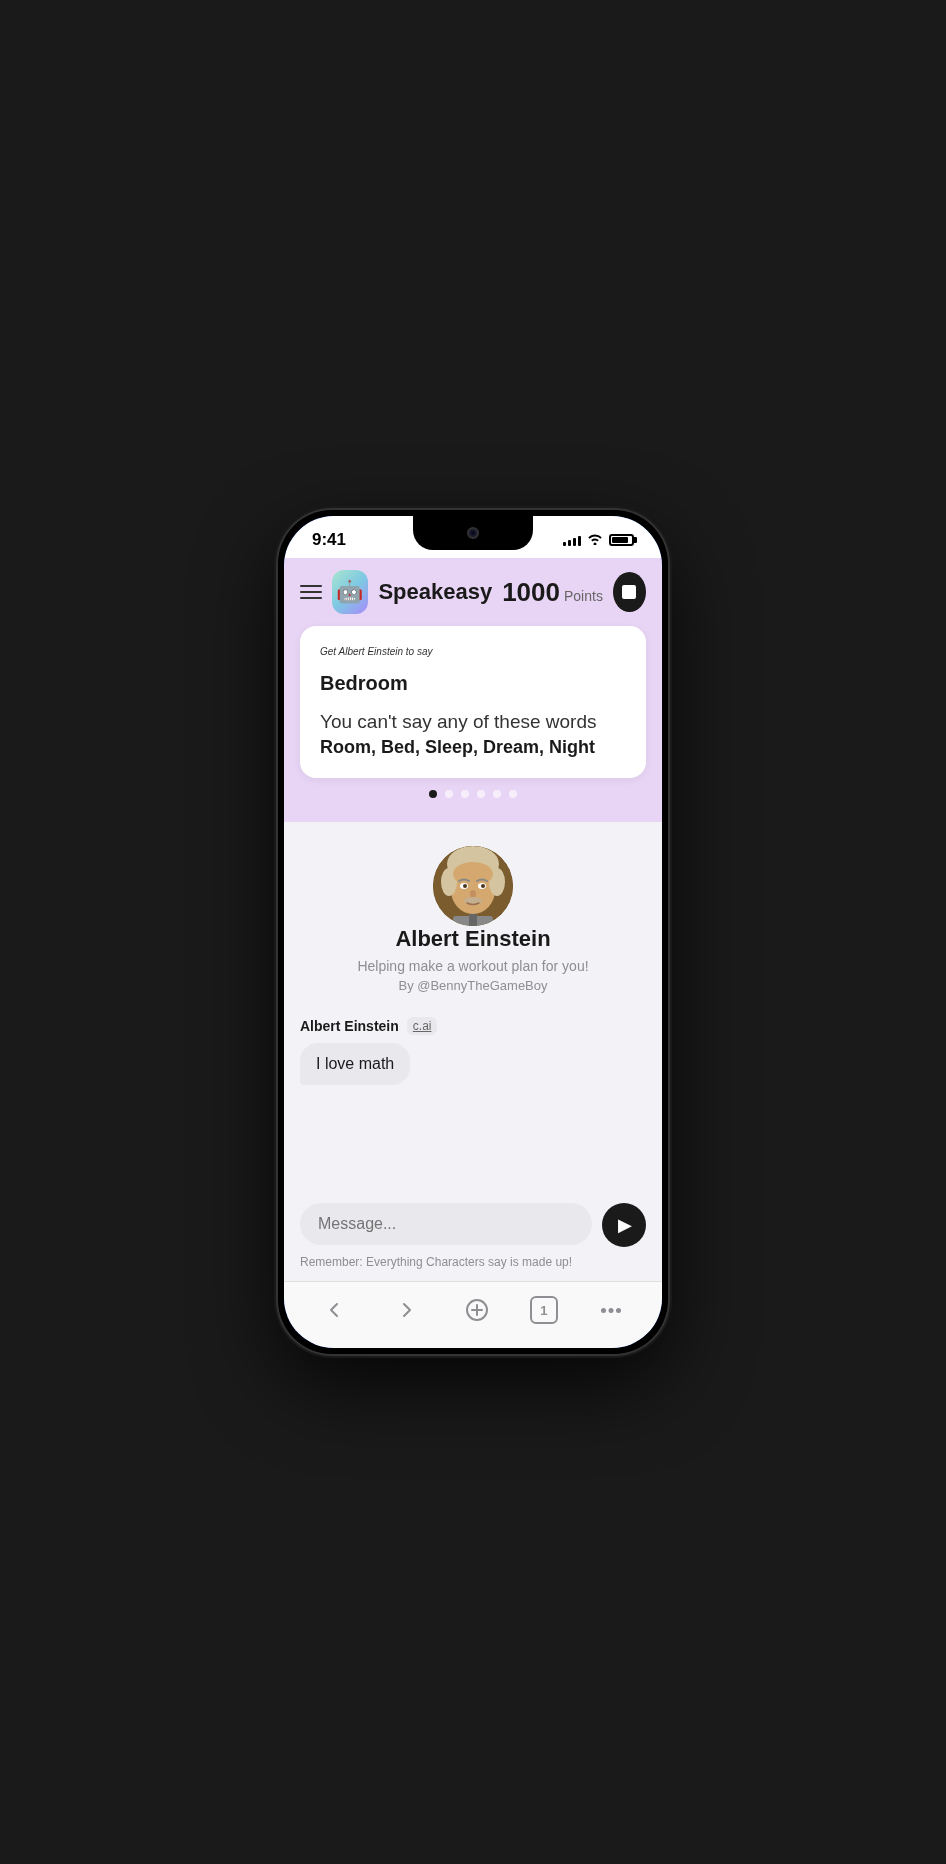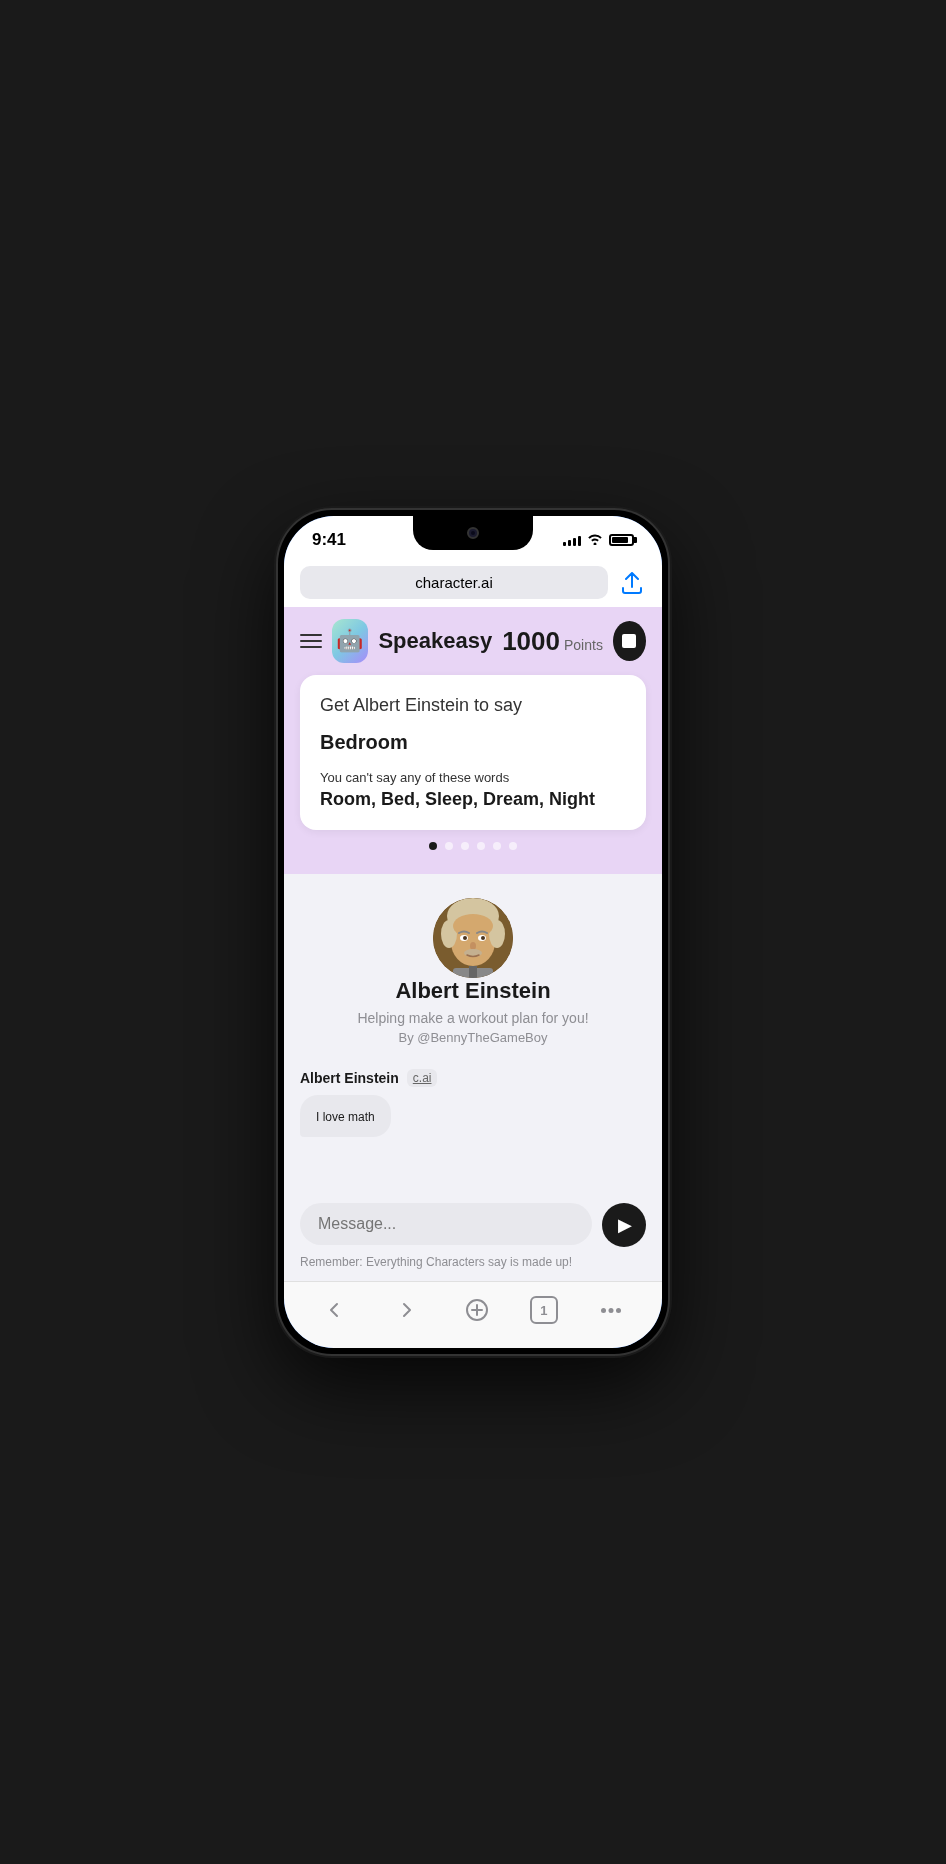--- a/index.html
+++ b/index.html
@@ -256,35 +256,36 @@
     }
 
     .challenge-card {
       background: #fff;
       border-radius: 16px;
       padding: 20px;
       box-shadow: 0 2px 8px rgba(0,0,0,0.06);
     }
 
     .challenge-instruction {
-      font-size: 18px;
+      font-size: 10px;
       color: #333;
       margin-bottom: 4px;
+      font-style: italic;
     }
 
     .challenge-target {
       font-size: 20px;
       font-weight: 700;
       color: #1a1a1a;
       margin-bottom: 16px;
       margin-top: 15px;
     }
 
     .challenge-restriction {
-      font-size: 13px;
+      font-size: 19px;
       color: #333;
       margin-bottom: 4px;
     }
 
     .challenge-words {
       font-size: 18px;
       font-weight: 700;
       color: #1a1a1a;
     }
 
@@ -383,21 +384,21 @@
 
     .message-bubble {
       background: #e8e8ed;
       border-radius: 18px 18px 18px 4px;
       padding: 12px 16px;
       max-width: 75%;
       display: inline-block;
     }
 
     .message-text {
-      font-size: 12px;
+      font-size: 16px;
       color: #1a1a1a;
       margin-top: 8px;
     }
 
     
     .input-area {
       background: #f2f2f7;
       padding: 12px 16px 8px;
     }
 
@@ -503,28 +504,20 @@
             <path d="M8 5.5c-1.5 0-2.85.6-3.84 1.56l1.41 1.41A3.49 3.49 0 018 7.5c.96 0 1.83.39 2.43 1.01l1.41-1.41A5.48 5.48 0 008 5.5z" fill="#000"></path>
             <path d="M8 1.5C5.33 1.5 2.94 2.6 1.22 4.39l1.41 1.41A7.47 7.47 0 018 3.5c2.07 0 3.95.84 5.31 2.2l1.41-1.41A9.46 9.46 0 008 1.5z" fill="#000"></path>
           </svg>
         </span>
         <div class="battery-icon">
           <div class="battery-fill"></div>
         </div>
       </div>
     </div>
 
-    <div class="browser-bar">
-      <div class="browser-url">character.ai</div>
-      <div class="browser-share-btn">
-        <svg width="20" height="22" viewBox="0 0 20 22" fill="none">
-          <path d="M10 1v14M4 7l6-6 6 6M1 16v3a2 2 0 002 2h14a2 2 0 002-2v-3" stroke="#007aff" stroke-width="2" stroke-linecap="round" stroke-linejoin="round"></path>
-        </svg>
-      </div>
-    </div>
 
     <div class="app-header">
       <div class="hamburger-icon">
         <div class="hamburger-line"></div>
         <div class="hamburger-line"></div>
         <div class="hamburger-line"></div>
       </div>
       <div class="app-logo">🤖</div>
       <span class="app-name">Speakeasy</span>
       <div class="points-display">

